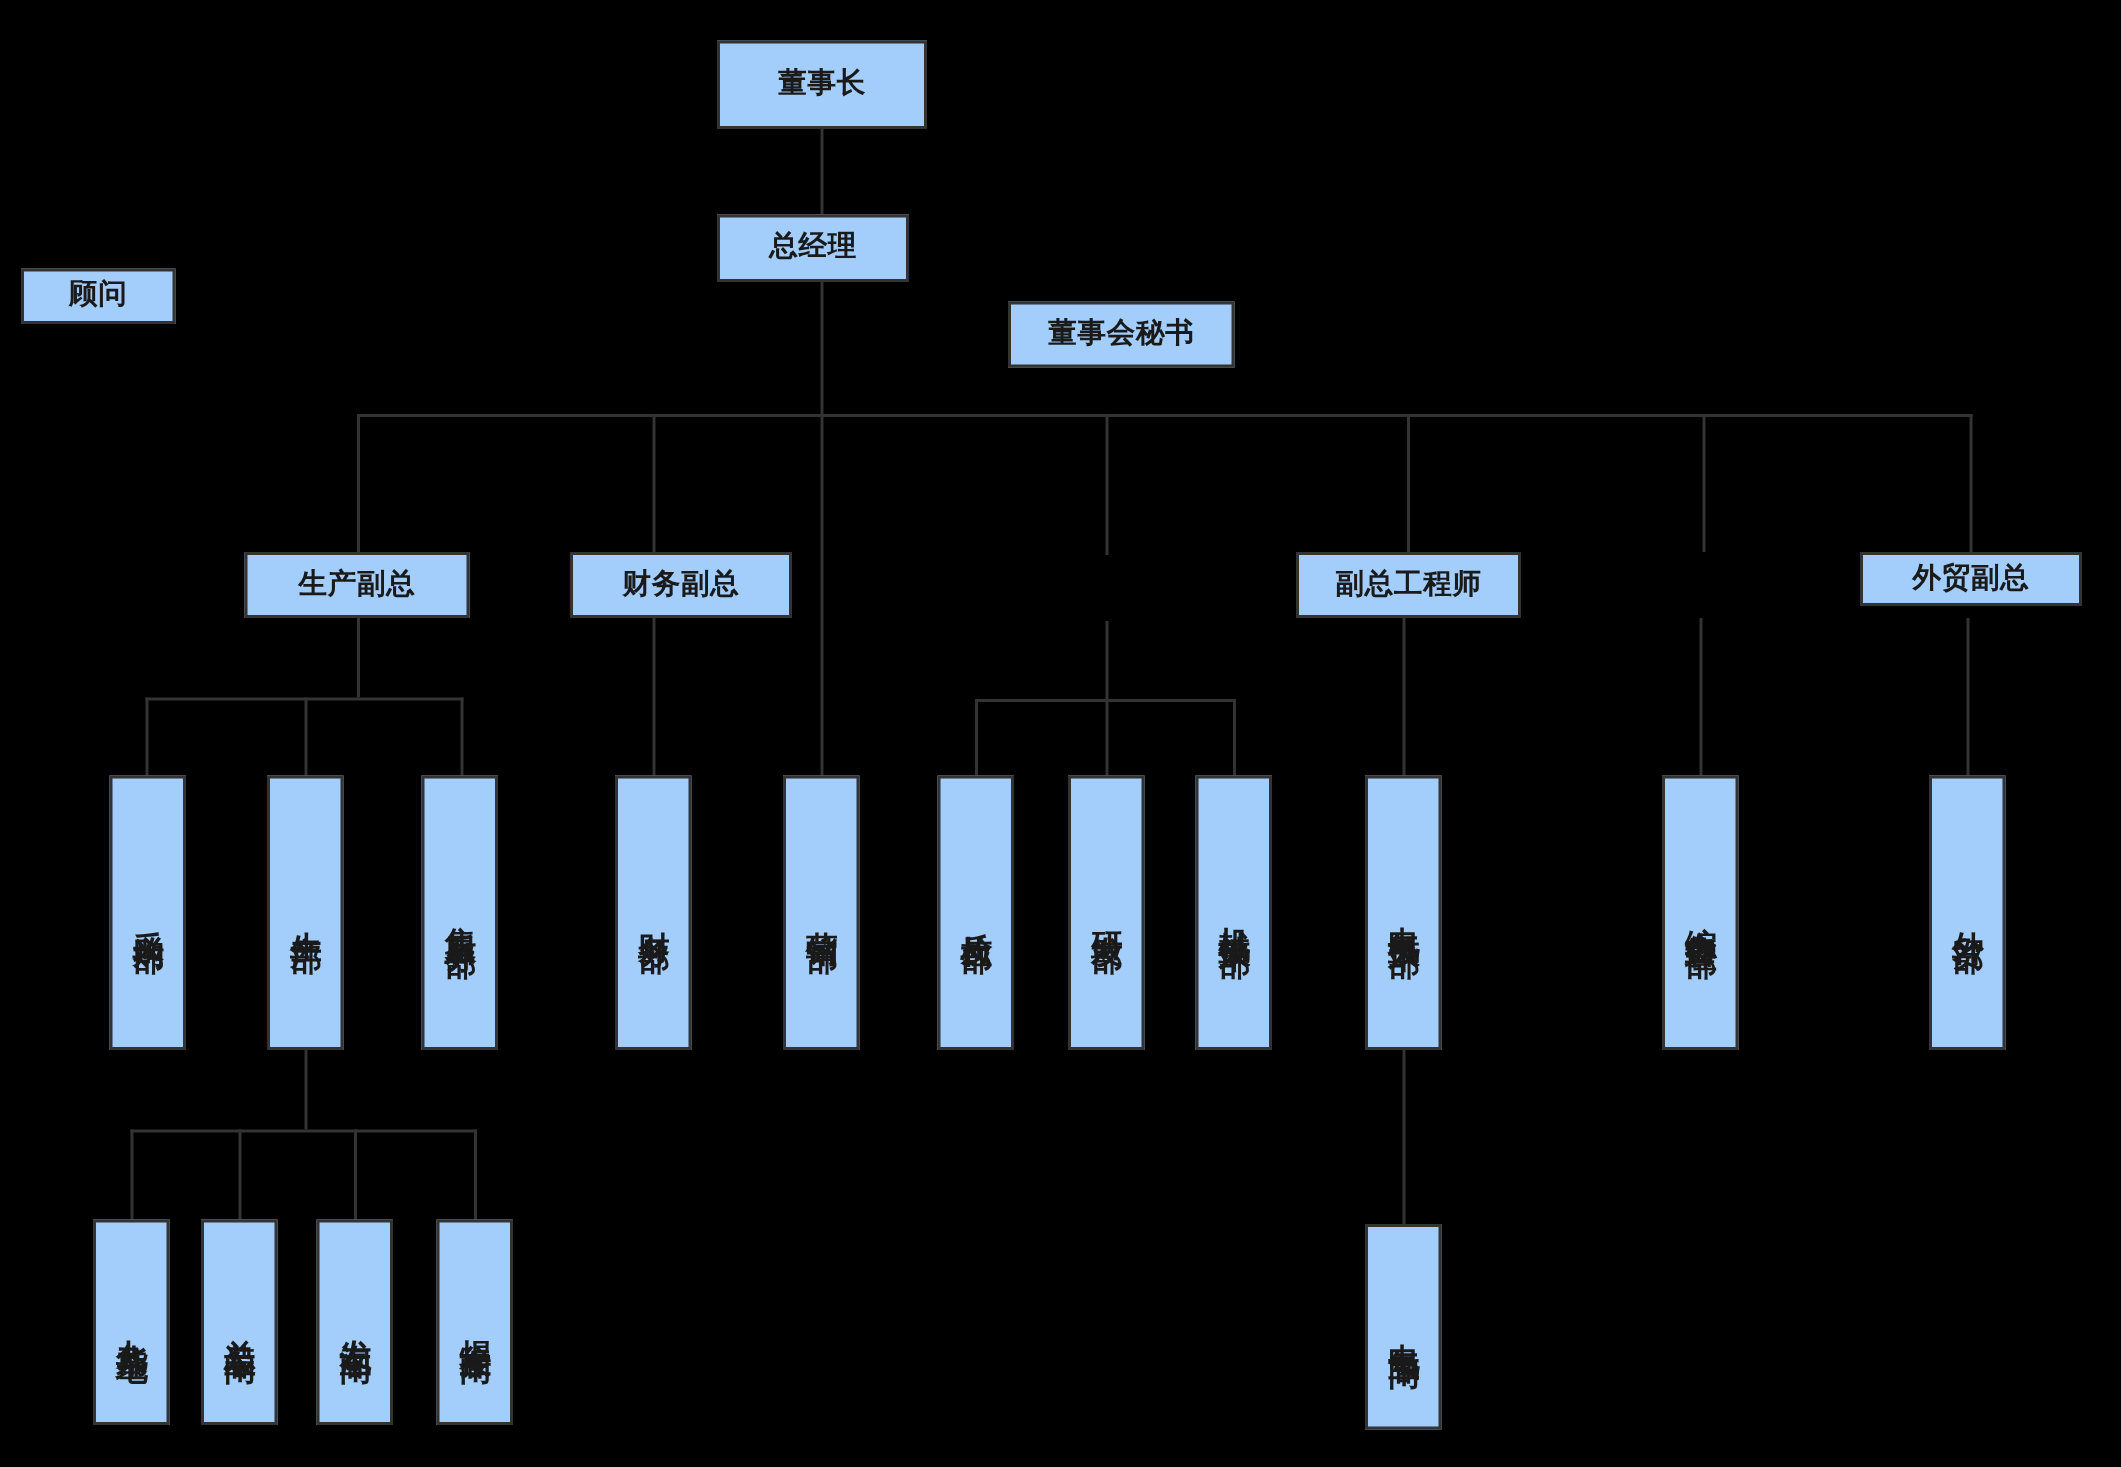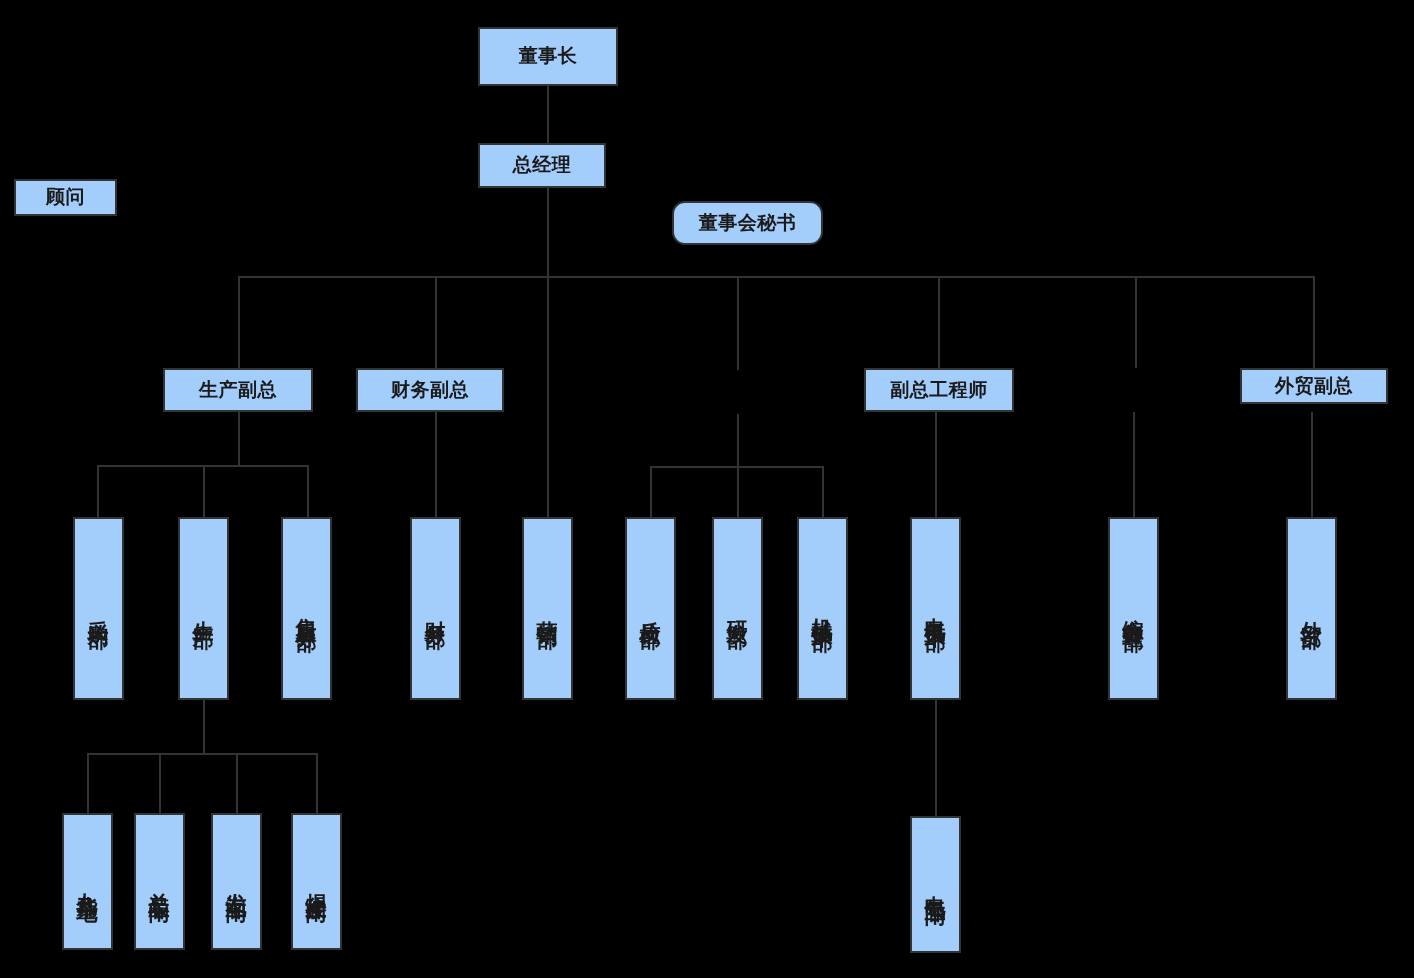--- a/index.html
+++ b/index.html
@@ -92,27 +92,27 @@
   <div class="edge v" style="left:159px; top:753px; height:60px;"></div>
   <div class="edge v" style="left:236px; top:753px; height:60px;"></div>
   <div class="edge v" style="left:316px; top:753px; height:60px;"></div>
 
   <div class="edge v" style="left:935px; top:700px; height:116px;"></div>
 
   <div class="node horiz" style="left:478px; top:27px; width:140px; height:59px;">董事长</div>
 
   <div class="node horiz" style="left:478px; top:143px; width:128px; height:45px;">总经理</div>
 
-  <div class="node horiz" style="left:672px; top:201px; width:151px; height:44px;border-radius:13px;">董事会秘书</div>
+  <div class="node horiz" style="left:672px; top:201px; width:151px; height:44px;">董事会秘书</div>
 
   <div class="node horiz" style="left:14px; top:179px; width:103px; height:37px;">顾问</div>
 
   <div class="node horiz" style="left:163px; top:368px; width:150px; height:44px;">生产副总</div>
 
-  <div class="node horiz" style="left:356px; top:368px; width:148px; height:44px;">财务副总</div>
+  <div class="node horiz" style="left:380px; top:368px; width:148px; height:44px;">财务副总</div>
 
 
   <div class="node horiz" style="left:864px; top:368px; width:150px; height:44px;text-align:right;">副总工程师</div>
 
 
   <div class="node horiz" style="left:1240px; top:368px; width:148px; height:36px;">外贸副总</div>
 
   <div class="node vert" style="left:73px; top:517px; width:51px; height:183px;">采购部</div>
 
   <div class="node vert" style="left:178px; top:517px; width:51px; height:183px;">生产部</div>

